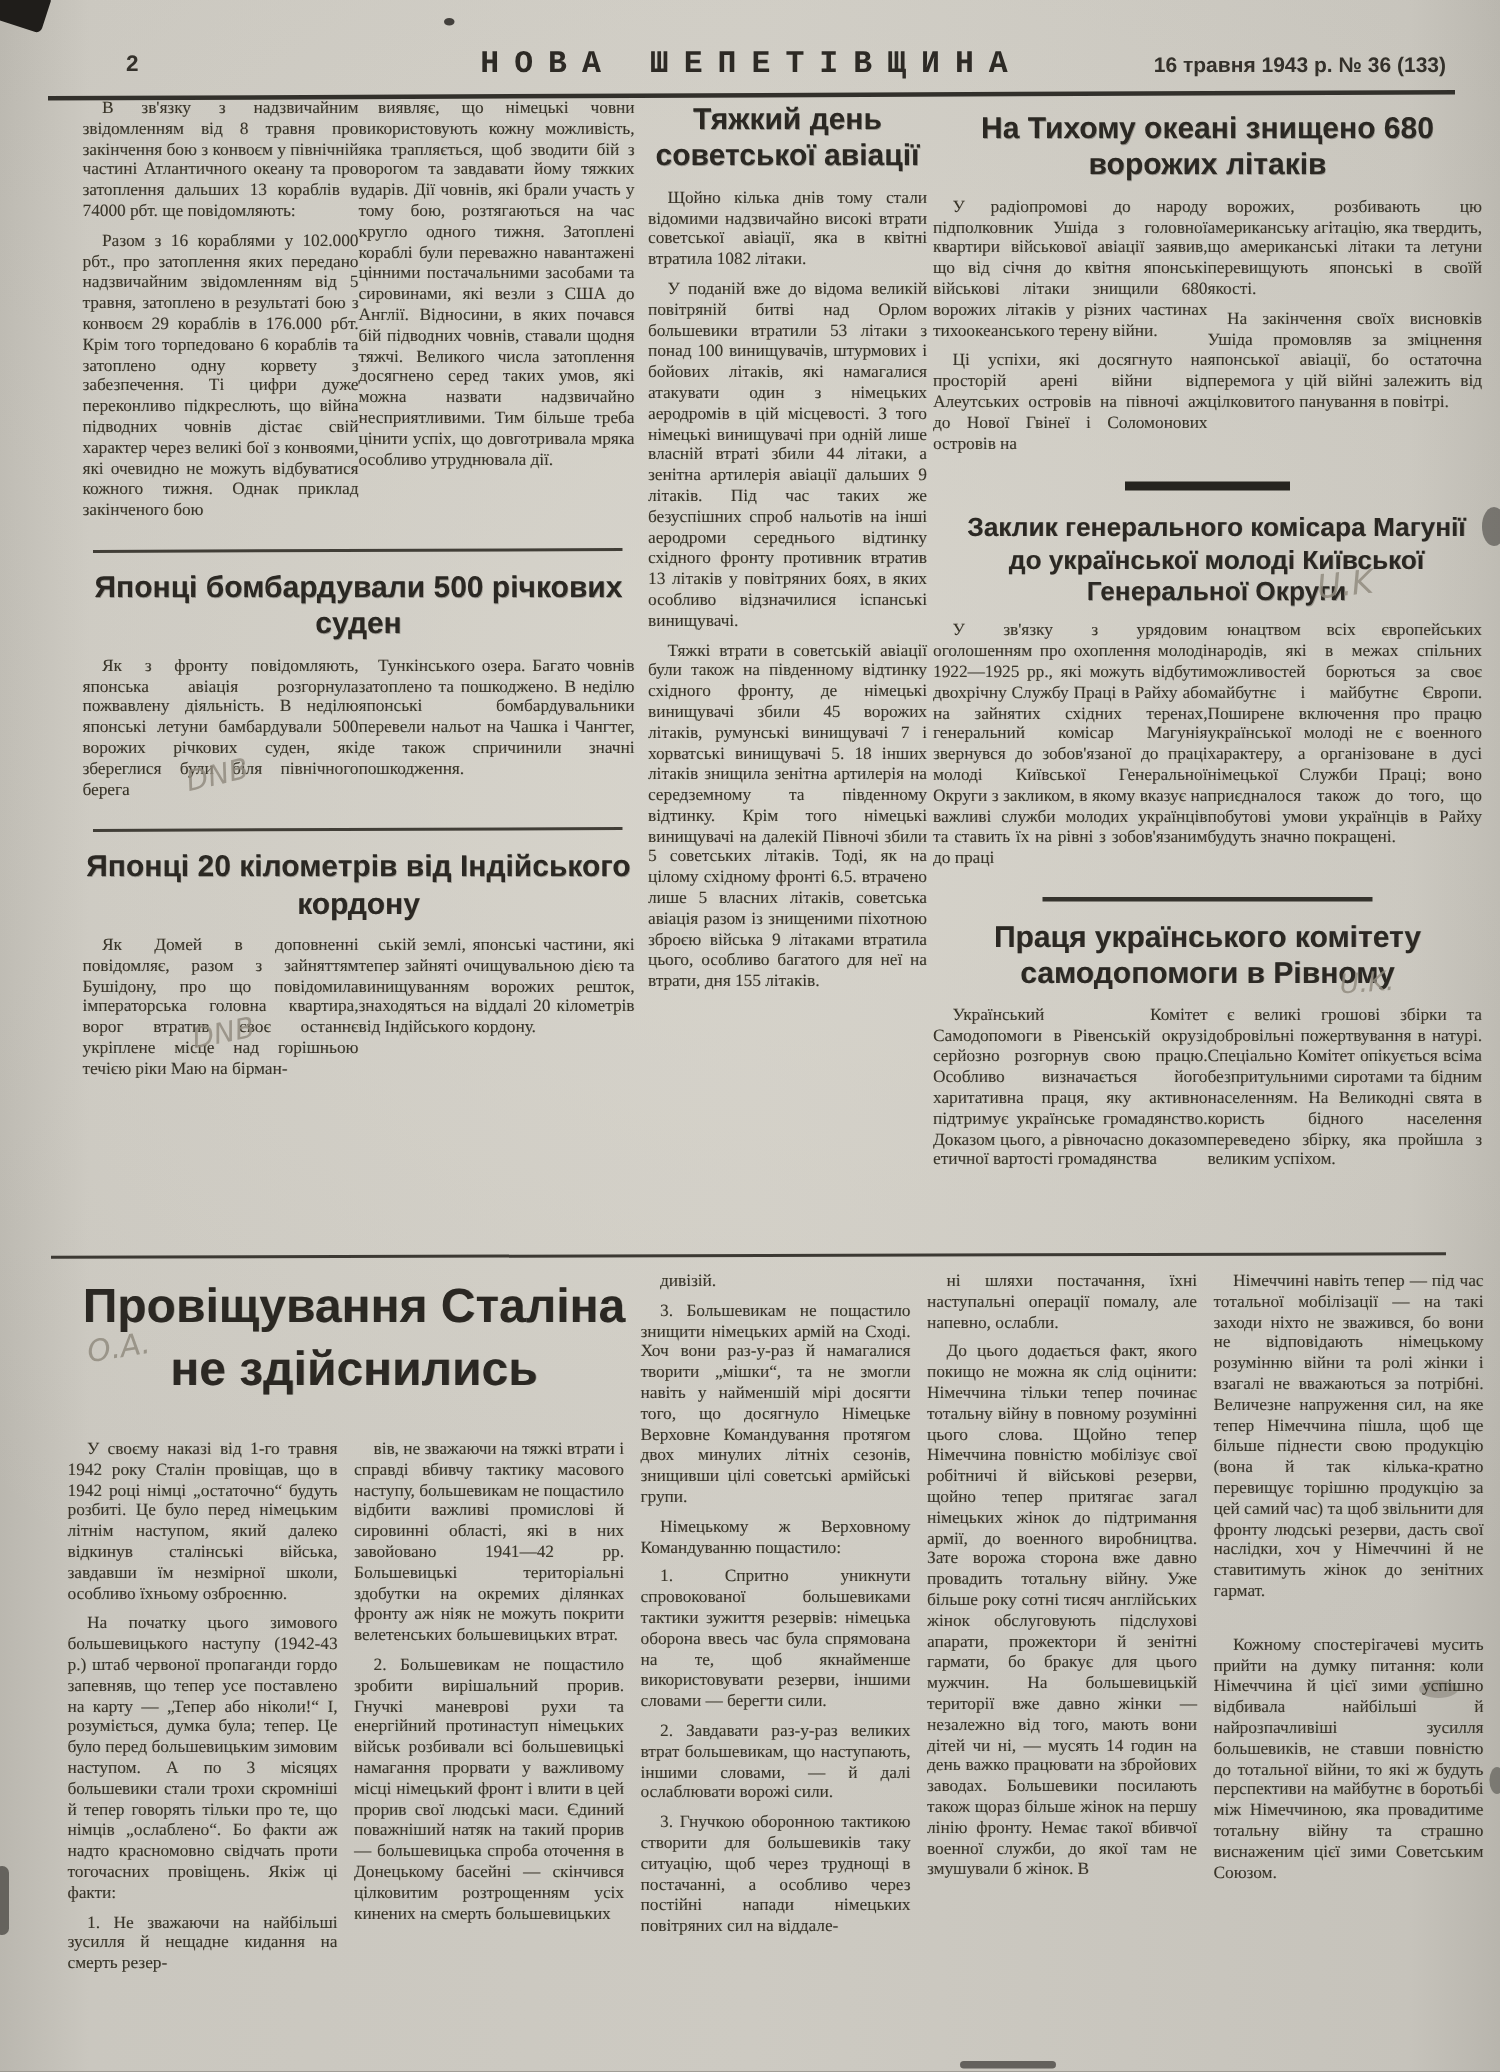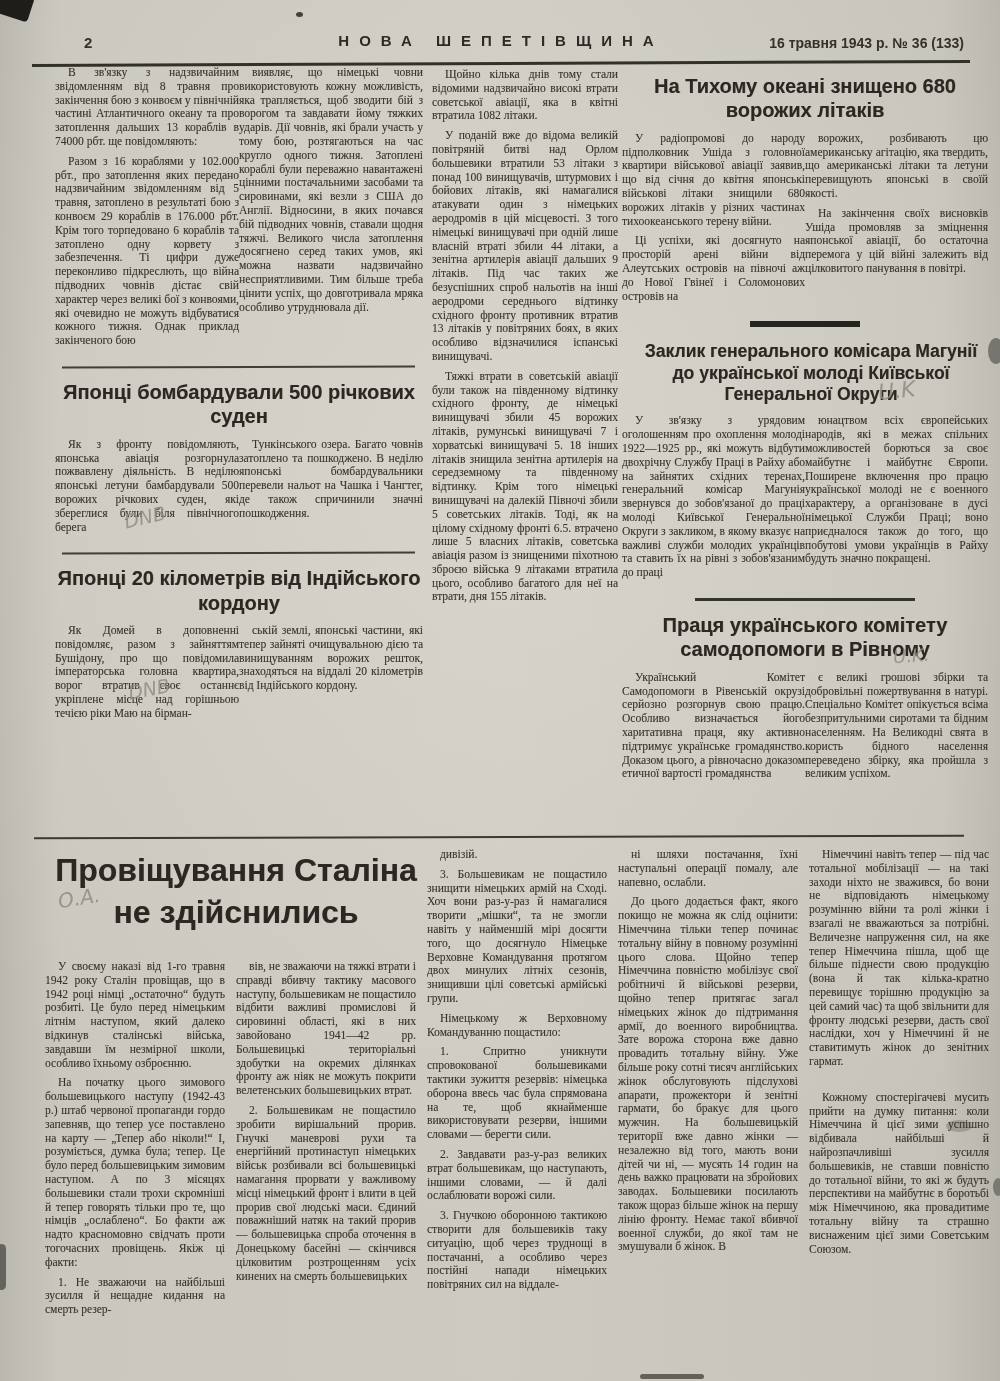--- a/index.html
+++ b/index.html
@@ -8,22 +8,22 @@
     background:
       radial-gradient(ellipse 120% 90% at 52% 35%, rgba(224,221,212,.55) 0%, rgba(0,0,0,0) 60%),
       linear-gradient(90deg, #bab7af 0%, #cac7bf 6%, #cdcac2 50%, #c6c3bb 94%, #b8b5ad 100%),
       #c9c6be;
     color:#34312b;
     font-family:"Liberation Serif", serif;
   }
   
   .header{position:absolute;top:26px;left:32px;right:30px;height:36px;}
   .pagenum{position:absolute;left:52px;top:8px;font-family:"Liberation Sans",sans-serif;font-weight:700;font-size:15px;}
-  .masthead{position:absolute;left:0;right:0;top:6px;text-align:center;font-family:Liberation Sans, sans-serif;
-    font-weight:700;font-size:15px;letter-spacing:10px;color:#2d2a25;}
+  .masthead{position:absolute;left:0;right:0;top:6px;text-align:center;font-family:Liberation Mono, monospace;
+    font-weight:700;font-size:21px;letter-spacing:10px;color:#2d2a25;}
   .dateline{position:absolute;right:6px;top:9px;font-family:"Liberation Sans",sans-serif;font-weight:700;font-size:14px;margin-left:20px;}
   .header-rule{position:absolute;left:0;right:0;top:36px;height:3px;background:#32302b;transform:rotate(-.25deg);}
   
   .zone{position:absolute;}
   .zone-left{left:55px;top:66px;width:368px;}
   .zone-mid{left:432px;top:68px;width:186px;}
   .zone-right{left:622px;top:74px;width:366px;}
   .zone-bottom{left:45px;top:848px;width:944px;}
   
   .headline{font-family:"Liberation Sans",sans-serif;font-weight:700;text-align:center;color:#2b2823;
@@ -118,20 +118,21 @@
         </div>
         <div class="col">
           <p>ській землі, японські частини, які тепер зайняті очищувальною дією та винищуванням ворожих решток, знаходяться на віддалі 20 кілометрів від Індійського кордону.</p>
         </div>
       </div>
     </section>
   </div>
 
   <div class="zone zone-mid">
     <section class="article">
+      <h2 class="headline h-md">Тяжкий день советської авіації</h2>
       <div class="body-text">
         <p>Щойно кілька днів тому стали відомими надзвичайно високі втрати советської авіації, яка в квітні втратила 1082 літаки.</p>
         <p>У поданій вже до відома великій повітряній битві над Орлом большевики втратили 53 літаки з понад 100 винищувачів, штурмових і бойових літаків, які намагалися атакувати один з німецьких аеродромів в цій місцевості. З того німецькі винищувачі при одній лише власній втраті збили 44 літаки, а зенітна артилерія авіації дальших 9 літаків. Під час таких же безуспішних спроб нальотів на інші аеродроми середнього відтинку східного фронту противник втратив 13 літаків у повітряних боях, в яких особливо відзначилися іспанські винищувачі.</p>
         <p>Тяжкі втрати в советській авіації були також на південному відтинку східного фронту, де німецькі винищувачі збили 45 ворожих літаків, румунські винищувачі 7 і хорватські винищувачі 5. 18 інших літаків знищила зенітна артилерія на середземному та південному відтинку. Крім того німецькі винищувачі на далекій Півночі збили 5 советських літаків. Тоді, як на цілому східному фронті 6.5. втрачено лише 5 власних літаків, советська авіація разом із знищеними піхотною зброєю війська 9 літаками втратила цього, особливо багатого для неї на втрати, дня 155 літаків.</p>
       </div>
     </section>
   </div>
 
   <div class="zone zone-right">
     <section class="article">

